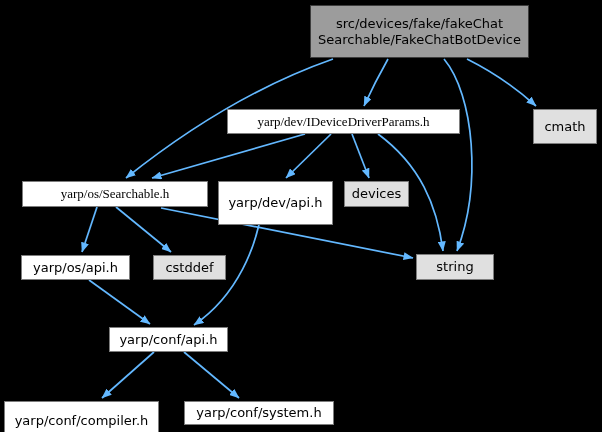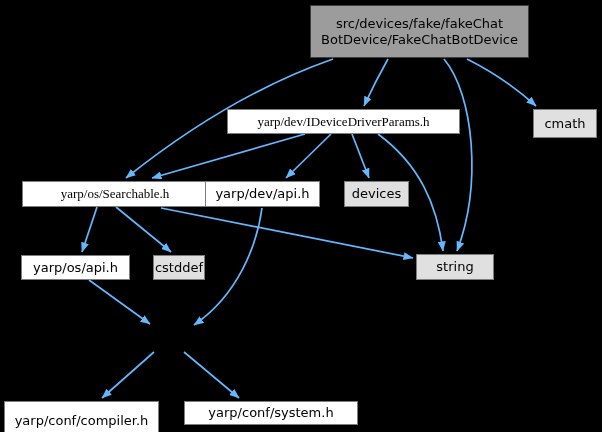--- a/index.html
+++ b/index.html
@@ -75,37 +75,38 @@
     <path class="edge" d="M116,207 L171,252" marker-end="url(#arrow)"></path>
     <path class="edge" d="M161,208 L413,258" marker-end="url(#arrow)"></path>
     <path class="edge" d="M262,208 C257,245 238,295 194,325" marker-end="url(#arrow)"></path>
     <path class="edge" d="M89,280 L150,324" marker-end="url(#arrow)"></path>
     <path class="edge" d="M154,352 L102,398" marker-end="url(#arrow)"></path>
     <path class="edge" d="M184,352 L239,398" marker-end="url(#arrow)"></path>
   </svg>
 
   <div class="node root" style="left:310px; top:5px; width:219px; height:53px;">
     <div>src/devices/fake/fakeChat</div>
-    <div>BotDevice/FakeChatBotDevice</div>
+    <div>Searchable/FakeChatBotDevice</div>
   </div>
 
   <div class="node file" style="left:227px; top:109px; width:233px; height:25px;font-family:Liberation Serif, serif;">yarp/dev/IDeviceDriverParams.h</div>
 
-  <div class="node system" style="left:533px; top:109px; width:64px; height:29px;">cmath</div>
+  <div class="node system" style="left:533px; top:109px; width:64px; height:35px;">cmath</div>
 
   <div class="node file" style="left:22px; top:181px; width:186px; height:26px;font-family:Liberation Serif, serif;">yarp/os/Searchable.h</div>
 
-  <div class="node file" style="left:205px; top:181px; width:115px; height:26px;">yarp/dev/api.h</div>
+  <div class="node file" style="left:218px; top:181px; width:115px; height:44px;">yarp/dev/api.h</div>
 
   <div class="node system" style="left:344px; top:181px; width:65px; height:26px;">devices</div>
 
   <div class="node system" style="left:416px; top:254px; width:78px; height:26px;">string</div>
 
   <div class="node file" style="left:21px; top:255px; width:109px; height:25px;">yarp/os/api.h</div>
 
-  <div class="node system" style="left:153px; top:255px; width:52px; height:25px;">cstddef</div>
+  <div class="node system" style="left:153px; top:255px; width:73px; height:25px;">cstddef</div>
 
+  <div class="node file" style="left:109px; top:327px; width:119px; height:25px;">yarp/conf/api.h</div>
 
   <div class="node file" style="left:4px; top:401px; width:155px; height:40px;">yarp/conf/compiler.h</div>
 
-  <div class="node file" style="left:184px; top:401px; width:174px; height:24px;">yarp/conf/system.h</div>
+  <div class="node file" style="left:184px; top:401px; width:150px; height:24px;">yarp/conf/system.h</div>
 
 </div>
 
 </body></html>

